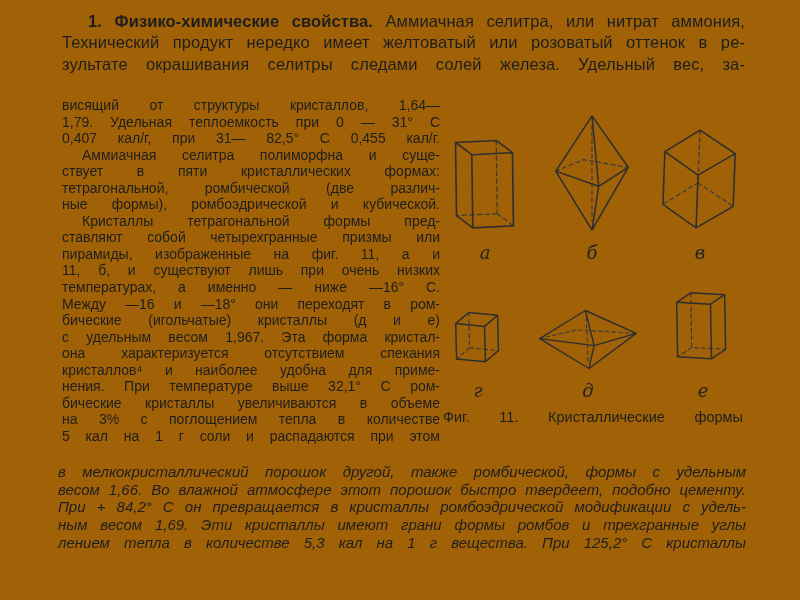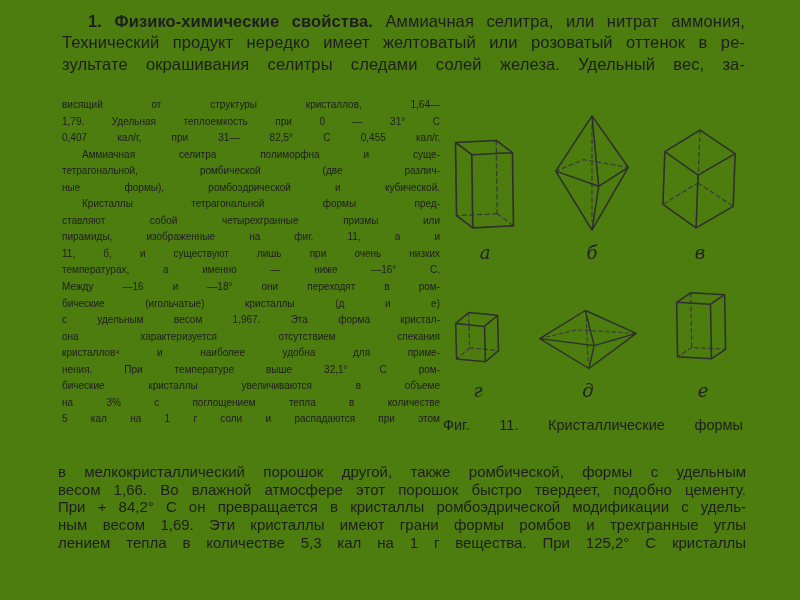--- a/index.html
+++ b/index.html
@@ -1,33 +1,33 @@
 <!DOCTYPE html>
 <html><head>
 <meta charset="utf-8">
 <style>
   html,body { margin:0; padding:0; }
   .page {
     position:relative; width:800px; height:600px; overflow:hidden;
-    background:#4d7c0f; color:#1e1e1e;
+    background:#a16207; color:#1e1e1e;
     font-family:"Liberation Sans","DejaVu Sans",sans-serif;
   }
   .line { text-align:justify; text-align-last:justify; }
   .indent { text-indent:26px; }
   .indent2 { text-indent:20px; }
   .bold { font-weight:bold; }
   .top-block { position:absolute; left:62px; top:11px; width:683px; font-size:16.5px; line-height:21.3px; letter-spacing:0.1px; }
-  .col-block { position:absolute; left:62px; top:97px; width:378px; font-size:10px; line-height:16.55px; }
-  .bottom-block { position:absolute; left:58px; top:463px; width:688px; font-size:15px; line-height:17.7px; }
+  .col-block { position:absolute; left:62px; top:97px; width:378px; font-size:14px; line-height:16.55px; }
+  .bottom-block { position:absolute; left:58px; top:463px; width:688px; font-size:15px; line-height:17.7px;font-style:italic; }
   .figure { position:absolute; left:443px; top:112px; width:300px; }
   .fig-row { display:flex; justify-content:space-between; align-items:flex-end; padding:0 2px; }
   .fig-row.row2 { margin-top:26px; padding:0 8px; }
   .fig-cell { display:flex; flex-direction:column; align-items:center; justify-content:flex-end; }
   .fig-label { font-family:"DejaVu Serif","Liberation Serif",serif; font-style:italic; font-size:18px; color:#222; margin-top:9px; line-height:20px; }
-  .caption { margin-top:15px; font-size:14.5px; line-height:19.5px; color:#1e1e1e; }
+  .caption { margin-top:7px; font-size:14.5px; line-height:19.5px; color:#1e1e1e; }
   .caption .l1 { text-align:justify; text-align-last:justify; }
   .caption .l2 { text-align:center; }
   svg.crystal { display:block; }
   .s { fill:none; stroke:#2e2e2e; stroke-width:1.6; stroke-linejoin:round; stroke-linecap:round; }
   .d { fill:none; stroke:#3a3a3a; stroke-width:1.25; stroke-dasharray:4.2 3.4; stroke-linecap:round; }
 </style>
 </head>
 <body>
 
 <div class="page">
@@ -36,20 +36,21 @@
     <div class="line indent"><span class="bold">1. Физико-химические свойства.</span> <span>Аммиачная селитра, или нитрат аммония,</span></div>
     <div class="line">Технический продукт нередко имеет желтоватый или розоватый оттенок в ре-</div>
     <div class="line">зультате окрашивания селитры следами солей железа. Удельный вес, за-</div>
   </div>
 
   <div class="col-block">
     <div class="line">висящий от структуры кристаллов, 1,64—</div>
     <div class="line">1,79. Удельная теплоемкость при 0 — 31° С</div>
     <div class="line">0,407 кал/г, при 31— 82,5° С 0,455 кал/г.</div>
     <div class="line indent2">Аммиачная селитра полиморфна и суще-</div>
+    <div class="line">ствует в пяти кристаллических формах:</div>
     <div class="line">тетрагональной, ромбической (две различ-</div>
     <div class="line">ные формы), ромбоэдрической и кубической.</div>
     <div class="line indent2">Кристаллы тетрагональной формы пред-</div>
     <div class="line">ставляют собой четырехгранные призмы или</div>
     <div class="line">пирамиды, изображенные на фиг. 11, а и</div>
     <div class="line">11, б, и существуют лишь при очень низких</div>
     <div class="line">температурах, а именно — ниже —16° С.</div>
     <div class="line">Между —16 и —18° они переходят в ром-</div>
     <div class="line">бические (игольчатые) кристаллы (д и е)</div>
     <div class="line">с удельным весом 1,967. Эта форма кристал-</div>

